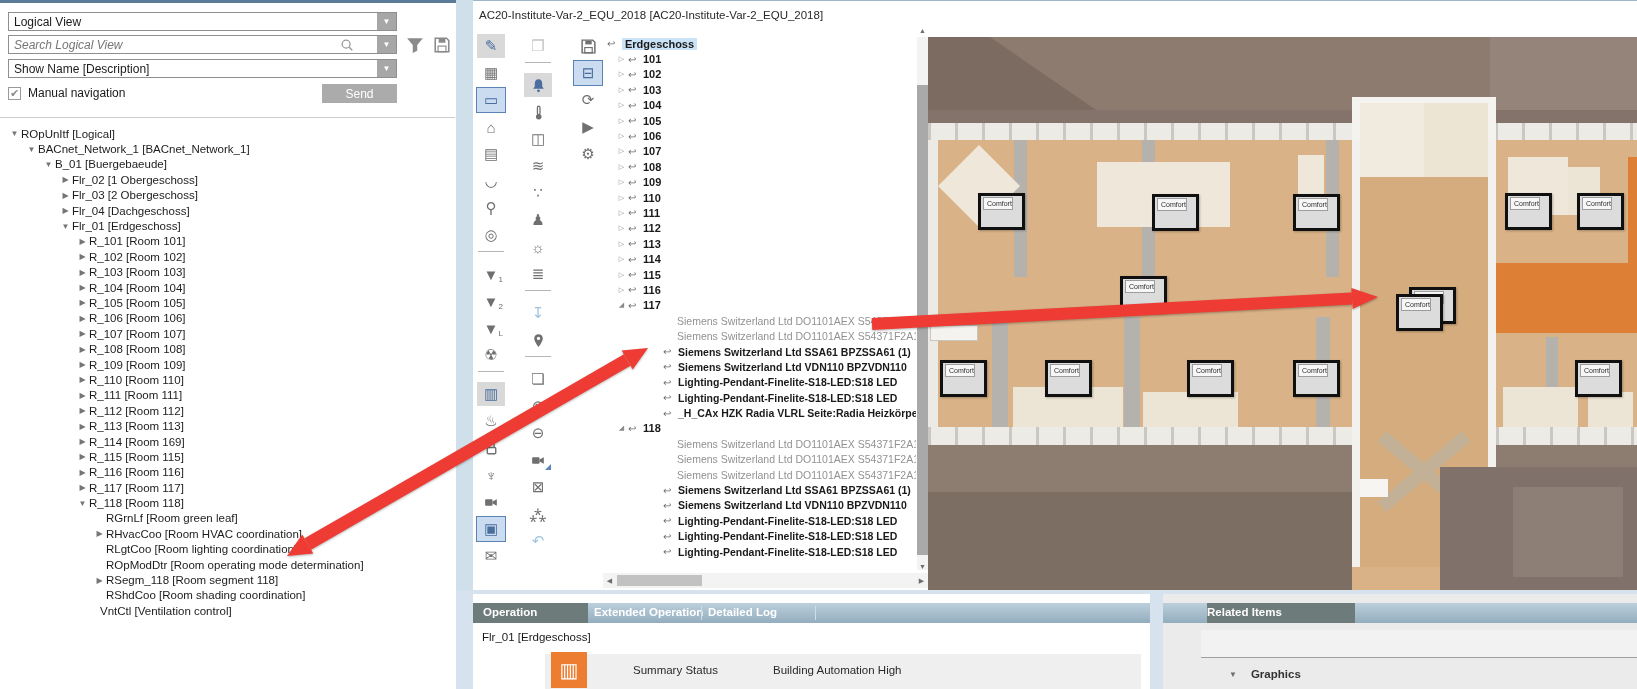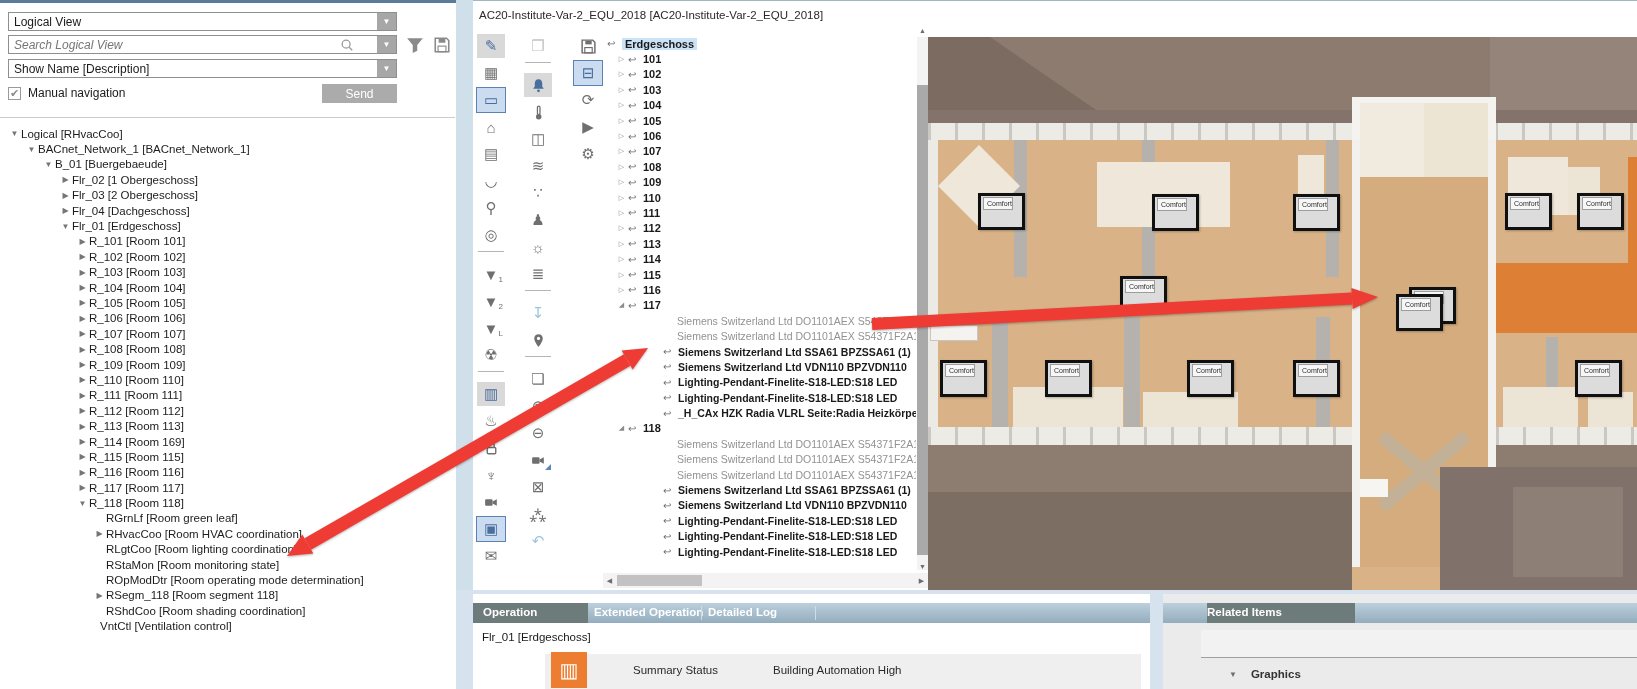--- a/index.html
+++ b/index.html
@@ -140,21 +140,21 @@
   <div id="manual-row" class="abs">
     <span id="manual-check">✔</span>
     <span>Manual navigation</span>
   </div>
   <button id="send-btn" class="abs">Send</button>
 
   <div id="left-divider" class="abs"></div>
   <div id="left-tree" class="abs">
       <div class="ltrow" style="padding-left: 8px;">
         <span class="tri">▼</span>
-        <span>Logical [RHvacCoo]</span>
+        <span>ROpUnItf [Logical]</span>
       </div>
       <div class="ltrow" style="padding-left: 25px;">
         <span class="tri">▼</span>
         <span>BACnet_Network_1 [BACnet_Network_1]</span>
       </div>
       <div class="ltrow" style="padding-left: 42px;">
         <span class="tri">▼</span>
         <span>B_01 [Buergebaeude]</span>
       </div>
       <div class="ltrow" style="padding-left: 59px;">
@@ -249,24 +249,20 @@
         <span class="tri"></span>
         <span>RGrnLf [Room green leaf]</span>
       </div>
       <div class="ltrow" style="padding-left: 93px;">
         <span class="tri">▶</span>
         <span>RHvacCoo [Room HVAC coordination]</span>
       </div>
       <div class="ltrow" style="padding-left: 93px;">
         <span class="tri"></span>
         <span>RLgtCoo [Room lighting coordination]</span>
-      </div>
-      <div class="ltrow" style="padding-left: 93px;">
-        <span class="tri"></span>
-        <span>RStaMon [Room monitoring state]</span>
       </div>
       <div class="ltrow" style="padding-left: 93px;">
         <span class="tri"></span>
         <span>ROpModDtr [Room operating mode determination]</span>
       </div>
       <div class="ltrow" style="padding-left: 93px;">
         <span class="tri">▶</span>
         <span>RSegm_118 [Room segment 118]</span>
       </div>
       <div class="ltrow" style="padding-left: 93px;">

